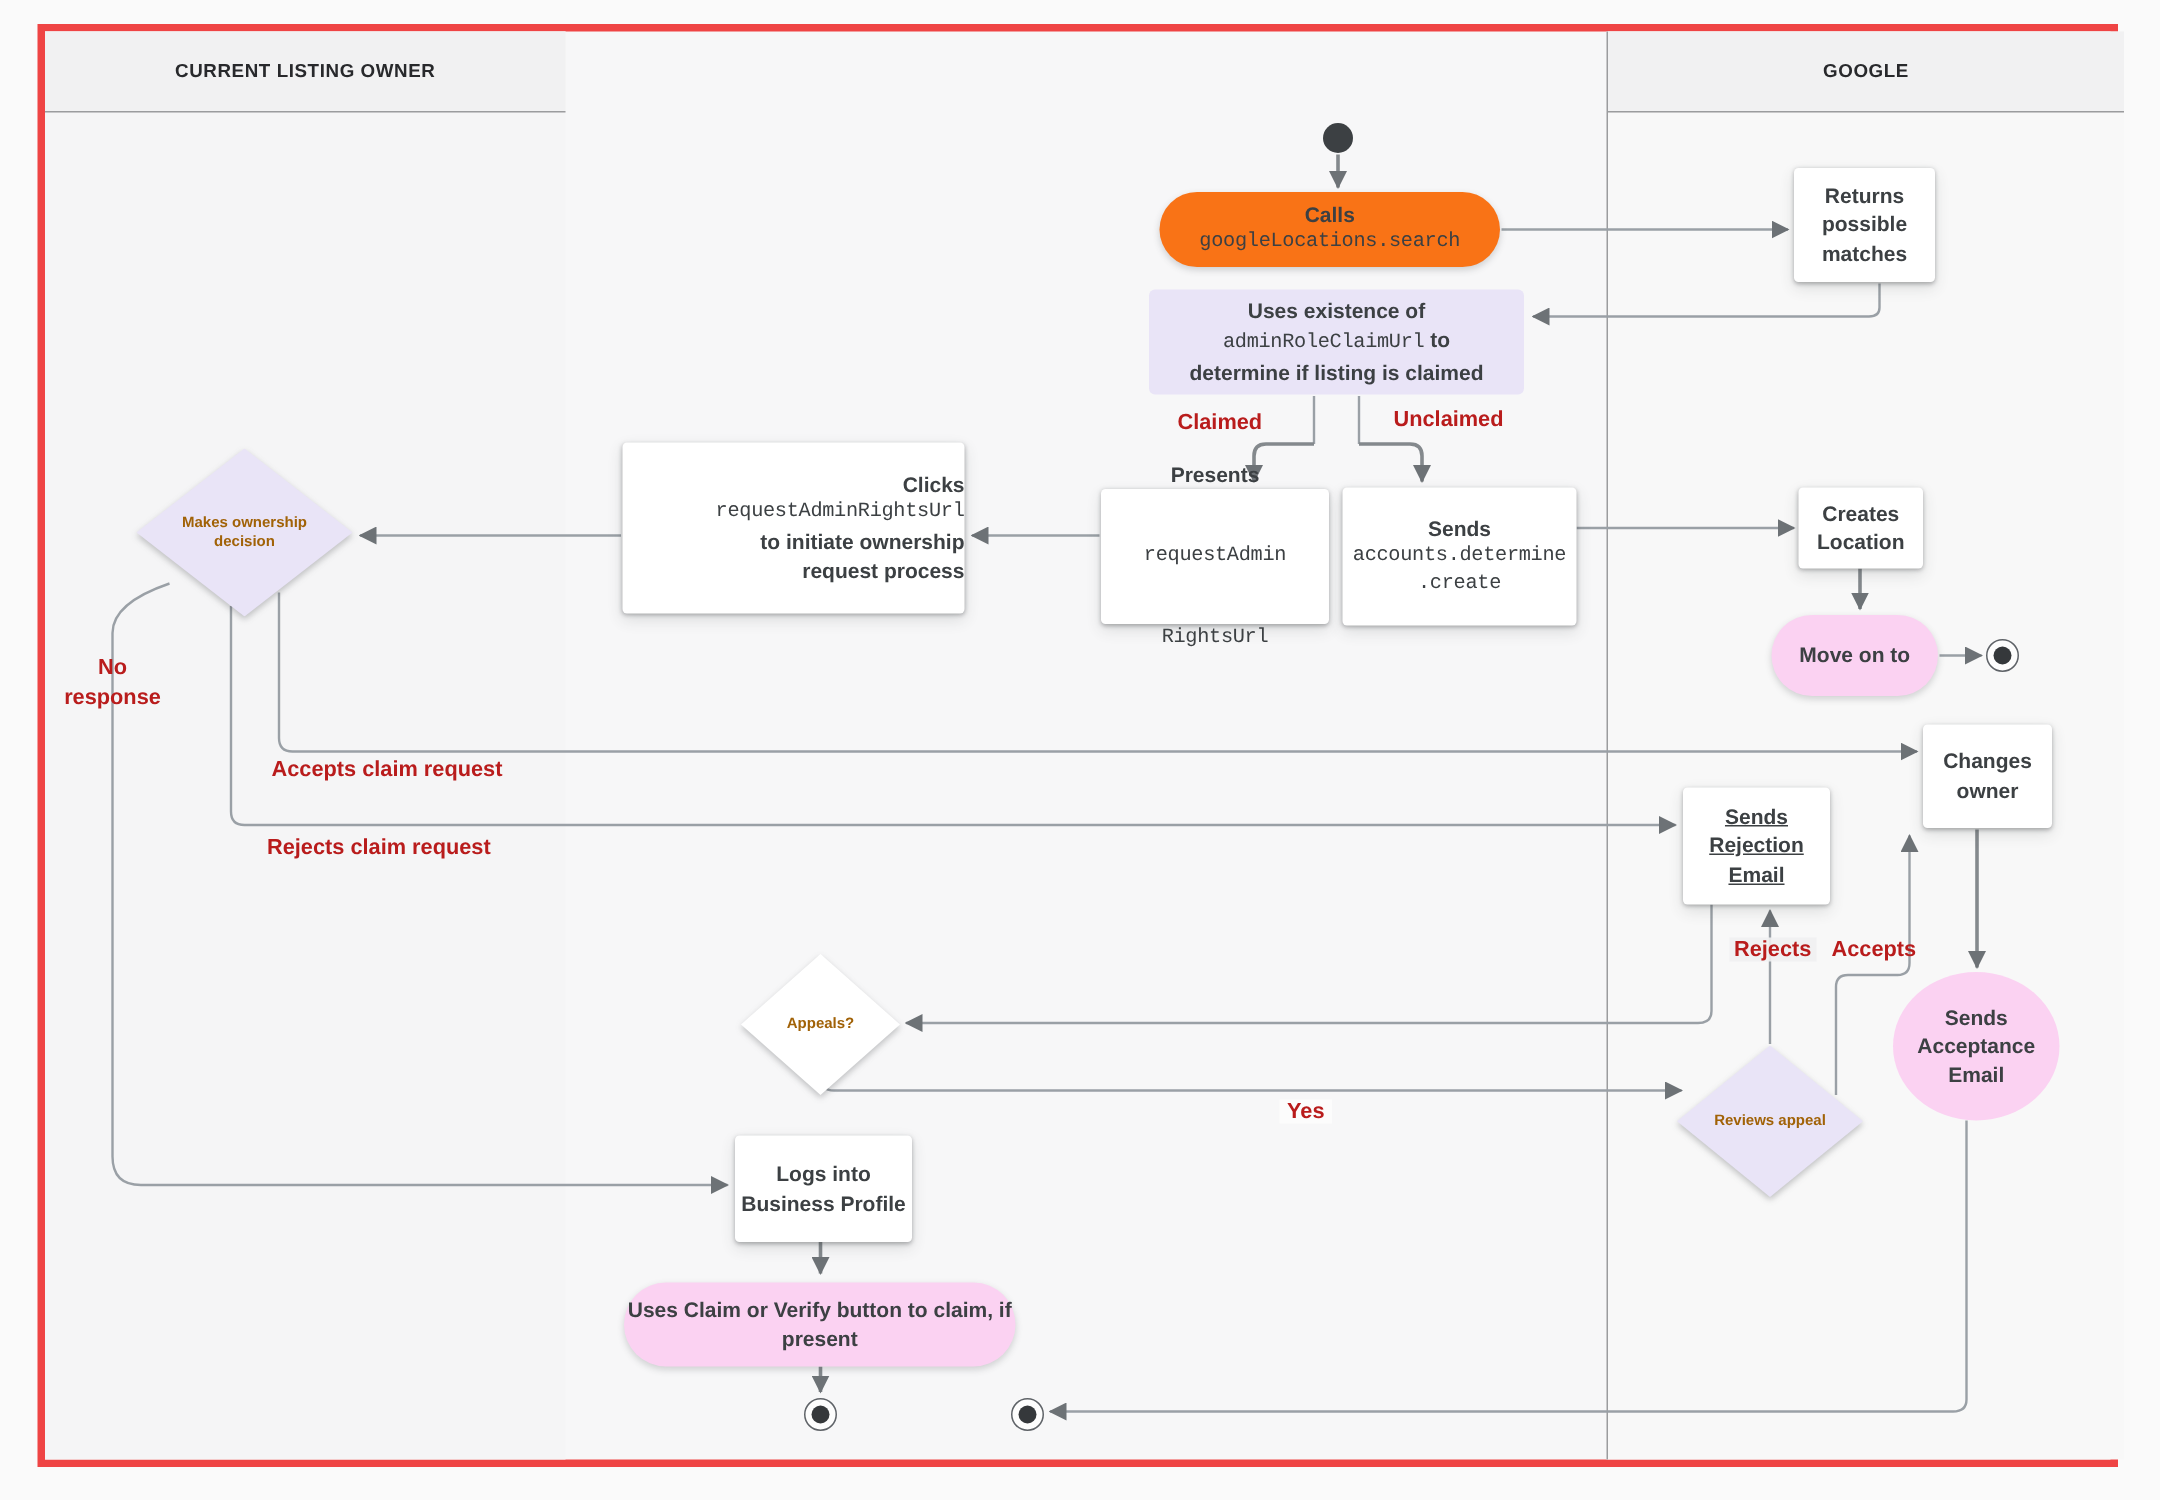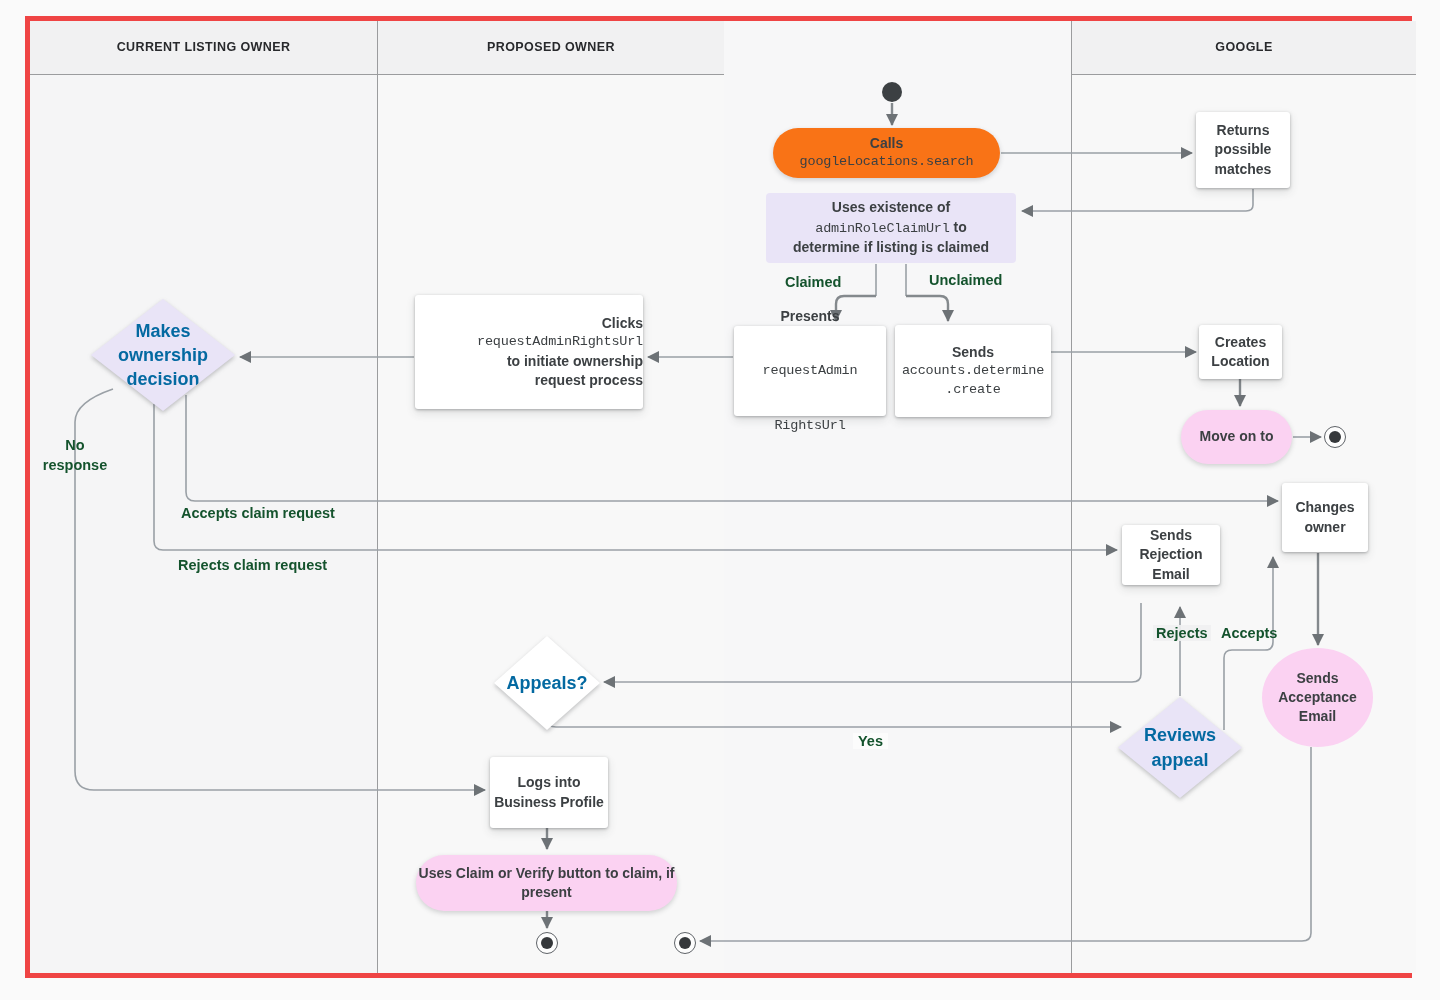--- a/index.html
+++ b/index.html
@@ -35,42 +35,42 @@
   .pill{border-radius:28px;box-shadow:0 2px 5px rgba(60,64,67,.22);}
   .teal{background:#f97316;}
   .pink{background:#fbd2f2;}
   .lav{background:#e9e4f7;border-radius:4px;box-shadow:none;}
   .code{font-family:"Liberation Mono","DejaVu Sans Mono",monospace;
     font-weight:normal;font-size:13.5px;letter-spacing:-0.2px;}
   .dwrap{position:absolute;z-index:3;filter:drop-shadow(0 2px 2px rgba(60,64,67,.30));}
   .diamond{width:100%;height:100%;
     clip-path:polygon(50% 0,100% 50%,50% 100%,0 50%);
     display:flex;align-items:center;justify-content:center;text-align:center;
-    font-weight:bold;font-size:18px;line-height:1.35;color:#0369a1;box-sizing:border-box;}
+    font-weight:bold;font-size:10px;line-height:1.35;color:#a16207;box-sizing:border-box;}
   .diamond.white{background:#ffffff;}
   .diamond.lavf{background:#e9e4f7;}
   .start-dot{position:absolute;z-index:3;width:20px;height:20px;border-radius:50%;
     background:#3c4043;}
   .end-node{position:absolute;z-index:3;width:22px;height:22px;border-radius:50%;
     border:1.5px solid #5f6368;background:#fdfdfd;box-sizing:border-box;
     display:flex;align-items:center;justify-content:center;}
   .end-node span{width:12px;height:12px;border-radius:50%;background:#35383b;}
   
   .elabel{position:absolute;z-index:4;font-weight:bold;font-size:14.5px;
-    color:#14532d;white-space:nowrap;}
+    color:#b91c1c;white-space:nowrap;}
   
   #n-calls{left:773px;top:128px;width:227px;height:50px;}
   #n-returns{left:1196px;top:112px;width:94px;height:76px;padding:4px;}
   #n-uses{left:766px;top:193px;width:250px;height:70px;}
   #n-presents{left:734px;top:326px;width:152px;height:90px;gap:36px;}
   #n-sendscreate{left:895px;top:325px;width:156px;height:92px;}
   #n-clicks{left:415px;top:295px;width:228px;height:114px;align-items:flex-end;}
   #n-creates{left:1199px;top:325px;width:83px;height:54px;padding:8px;justify-content:center;}
   #n-move{left:1181px;top:410px;width:111px;height:54px;}
-  #n-rejemail{left:1122px;top:525px;width:98px;height:60px;padding:4px;}
+  #n-rejemail{left:1122px;top:525px;width:98px;height:78px;padding:4px;text-decoration:underline;}
   #n-changes{left:1282px;top:483px;width:86px;height:69px;padding:2px;}
   #n-acceptemail{left:1262px;top:648px;width:111px;height:99px;border-radius:50%;
      box-shadow:none;padding:8px;}
   #n-logs{left:490px;top:757px;width:118px;height:71px;padding:4px;}
   #n-usesclaim{left:416px;top:855px;width:261px;height:56px;}
   #d-makes{left:91px;top:299px;width:144px;height:112px;}
   #d-makes .diamond{padding:0 26px;}
   #d-reviews{left:1118px;top:697px;width:124px;height:101px;}
   #d-reviews .diamond{padding:0 22px;}
   #d-appeals{left:494px;top:636px;width:106px;height:94px;}
@@ -87,23 +87,20 @@
   #l-rejects{left:1153px;top:625px;background:rgba(240,240,241,.9);padding:0 3px;}
   #l-accepts{left:1221px;top:625px;}
   #l-yes{left:853px;top:733px;background:rgba(252,252,252,.95);padding:0 5px;}
 </style>
 </head>
 <body>
 
 <div class="frame">
   <div class="lane lane-0">
     <div class="lane-header">CURRENT LISTING OWNER</div>
-  </div>
-  <div class="lane lane-1">
-    <div class="lane-header">PROPOSED OWNER</div>
   </div>
   <div class="lane lane-3">
     <div class="lane-header">GOOGLE</div>
   </div>
 </div>
 
 <svg class="edges" width="1440" height="1000">
   <defs>
     <marker id="ah" markerUnits="userSpaceOnUse" markerWidth="12" markerHeight="12" refX="11" refY="6" orient="auto">
       <path d="M0,0 L12,6 L0,12 z" fill="#6d7276"></path>

